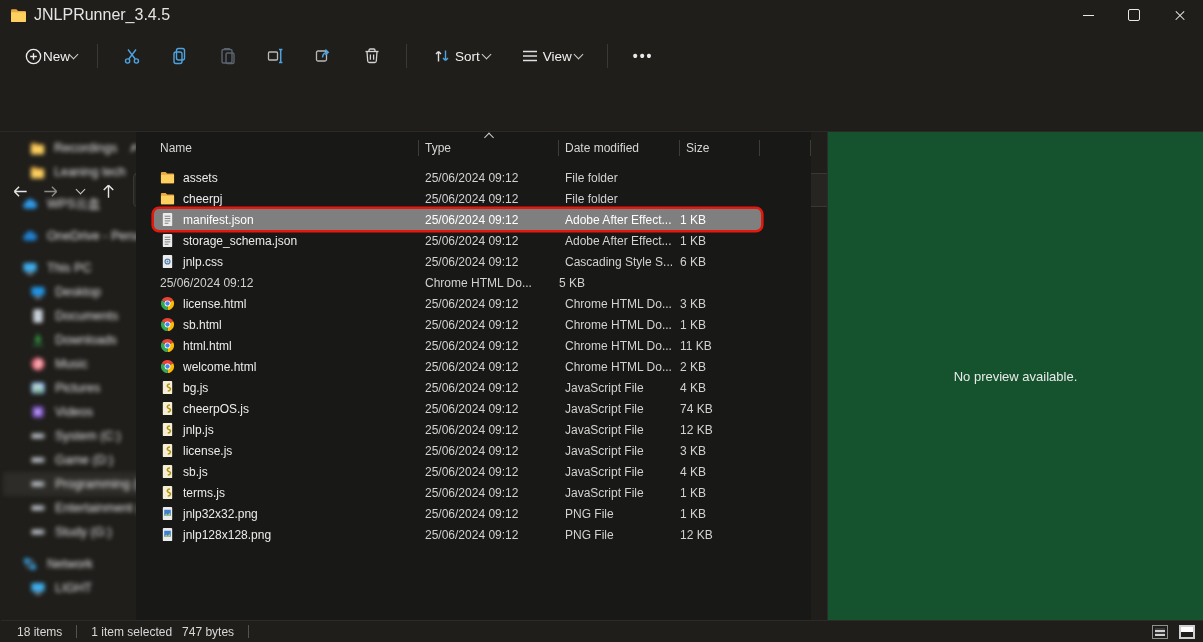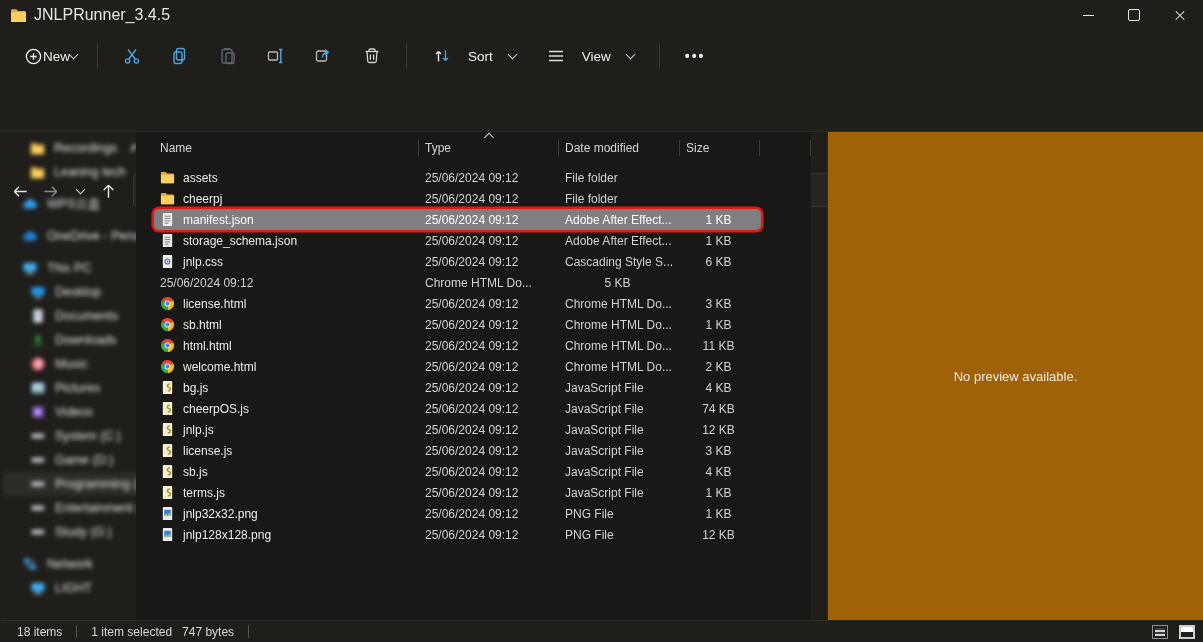--- a/index.html
+++ b/index.html
@@ -24,21 +24,21 @@
   .ic-close{position:relative;width:12px;height:12px}
   .ic-close::before,.ic-close::after{content:"";position:absolute;left:0;top:5.5px;width:12px;height:1.2px;background:#e8e8e8}
   .ic-close::before{transform:rotate(45deg)}
   .ic-close::after{transform:rotate(-45deg)}
 
   
   .cmdbar{position:absolute;left:0;top:30px;width:100%;height:52px;display:flex;align-items:center}
   .newbtn{display:flex;align-items:center;margin-left:14px;padding:7px 10px;border-radius:4px;color:#f0f0f0;font-size:13.5px}
   .vsep{width:1px;height:24px;background:#3a3936;margin:0 10px}
   .cbtn{width:38px;height:36px;display:flex;align-items:center;justify-content:center;border-radius:4px;margin:0 5px}
-  .txtbtn{display:flex;align-items:center;gap:16px;padding:7px 9px;border-radius:4px;color:#f0f0f0;font-size:13.5px;margin:0 6px}
+  .txtbtn{display:flex;align-items:center;gap:3px;padding:7px 9px;border-radius:4px;color:#f0f0f0;font-size:13.5px;margin:0 6px}
   .chev{width:6px;height:6px;border-right:1.3px solid #cdcdcd;border-bottom:1.3px solid #cdcdcd;transform:rotate(45deg);margin-top:-3px}
   .dots{letter-spacing:2px;color:#e8e8e8;font-size:14px;font-weight:bold}
 
   
   .addr-row{position:absolute;left:0;top:82px;width:100%;height:50px;border-bottom:1px solid #2a2927;box-sizing:border-box}
   .navbtn{position:absolute;top:95px;width:28px;height:28px;display:flex;align-items:center;justify-content:center;border-radius:4px}
   .addr-box{position:absolute;left:133px;top:91px;width:812px;height:34px;background:#262522;border:1px solid #393835;border-radius:4px;box-sizing:border-box;display:flex;align-items:center}
   .crumbs{display:flex;align-items:center;gap:9px;padding-left:10px}
   .crumb{color:#e2e2e2;font-size:12px;white-space:nowrap}
   .crumb-sep{width:5px;height:5px;border-right:1.2px solid #b9b9b9;border-bottom:1.2px solid #b9b9b9;transform:rotate(-45deg)}
@@ -65,28 +65,28 @@
   .fheader{position:relative;display:grid;grid-template-columns:283px 140px 121px 80px 51px;height:32px;align-items:center}
   .hcell{position:relative;color:#d6d6d6;font-size:12px;height:100%;display:flex;align-items:center;box-sizing:border-box}
   .hcell::after{content:"";position:absolute;right:0;top:8px;width:1px;height:16px;background:#3d3c39}
   .hcell.name{padding-left:24px}
   .hcell.pad{padding-left:6px}
   .sort-caret{position:absolute;left:50%;top:2px;width:6px;height:6px;border-left:1.2px solid #cdcdcd;border-top:1.2px solid #cdcdcd;transform:translateX(-50%) rotate(45deg)}
   .rows{position:absolute;left:18px;top:35px;width:607px}
   .frow{display:grid;grid-template-columns:265px 140px 121px 81px;height:21px;align-items:center;border-radius:4px}
   .fname{display:flex;align-items:center;gap:8px;padding-left:6px;color:#ececec;white-space:nowrap;overflow:hidden}
   .fcell{color:#d2d2d2;padding-left:6px;white-space:nowrap;overflow:hidden}
-  .fsize{text-align:center;padding-right:4px;color:#d2d2d2;white-space:nowrap}
+  .fsize{text-align:left;padding-right:4px;color:#d2d2d2;white-space:nowrap}
   .frow.selected{background:var(--sel-bg)}
   .frow.selected .fname,.frow.selected .fcell,.frow.selected .fsize{color:#ffffff}
   .frow.annotated{box-shadow:0 0 0 2.6px var(--red);border-radius:5px}
   .ficon{width:15px;height:15px;flex:0 0 15px}
 
   
-  .preview{position:absolute;left:827px;top:0;width:376px;height:100%;background:#a16207;border-left:1px solid #2c2b28;box-sizing:border-box;display:flex;align-items:center;justify-content:center}
+  .preview{position:absolute;left:827px;top:0;width:376px;height:100%;background:#14532d;border-left:1px solid #2c2b28;box-sizing:border-box;display:flex;align-items:center;justify-content:center}
   .preview-msg{color:#eaeaea;font-size:13px}
 
   
   .statusbar{position:absolute;left:1px;top:620px;width:100%;height:22px;background:#1f1e1b;border-top:1px solid #2c2b28;box-sizing:border-box;display:flex;align-items:center}
   .statusbar .st{color:#d8d8d8;font-size:12px;white-space:nowrap}
   .st1{margin-left:16px}
   .st2{margin-left:14px}
   .st3{margin-left:10px}
   .sdiv{width:1px;height:13px;background:#555350;margin-left:14px}
   .viewtoggles{position:absolute;right:6px;top:2px;display:flex;gap:5px}

